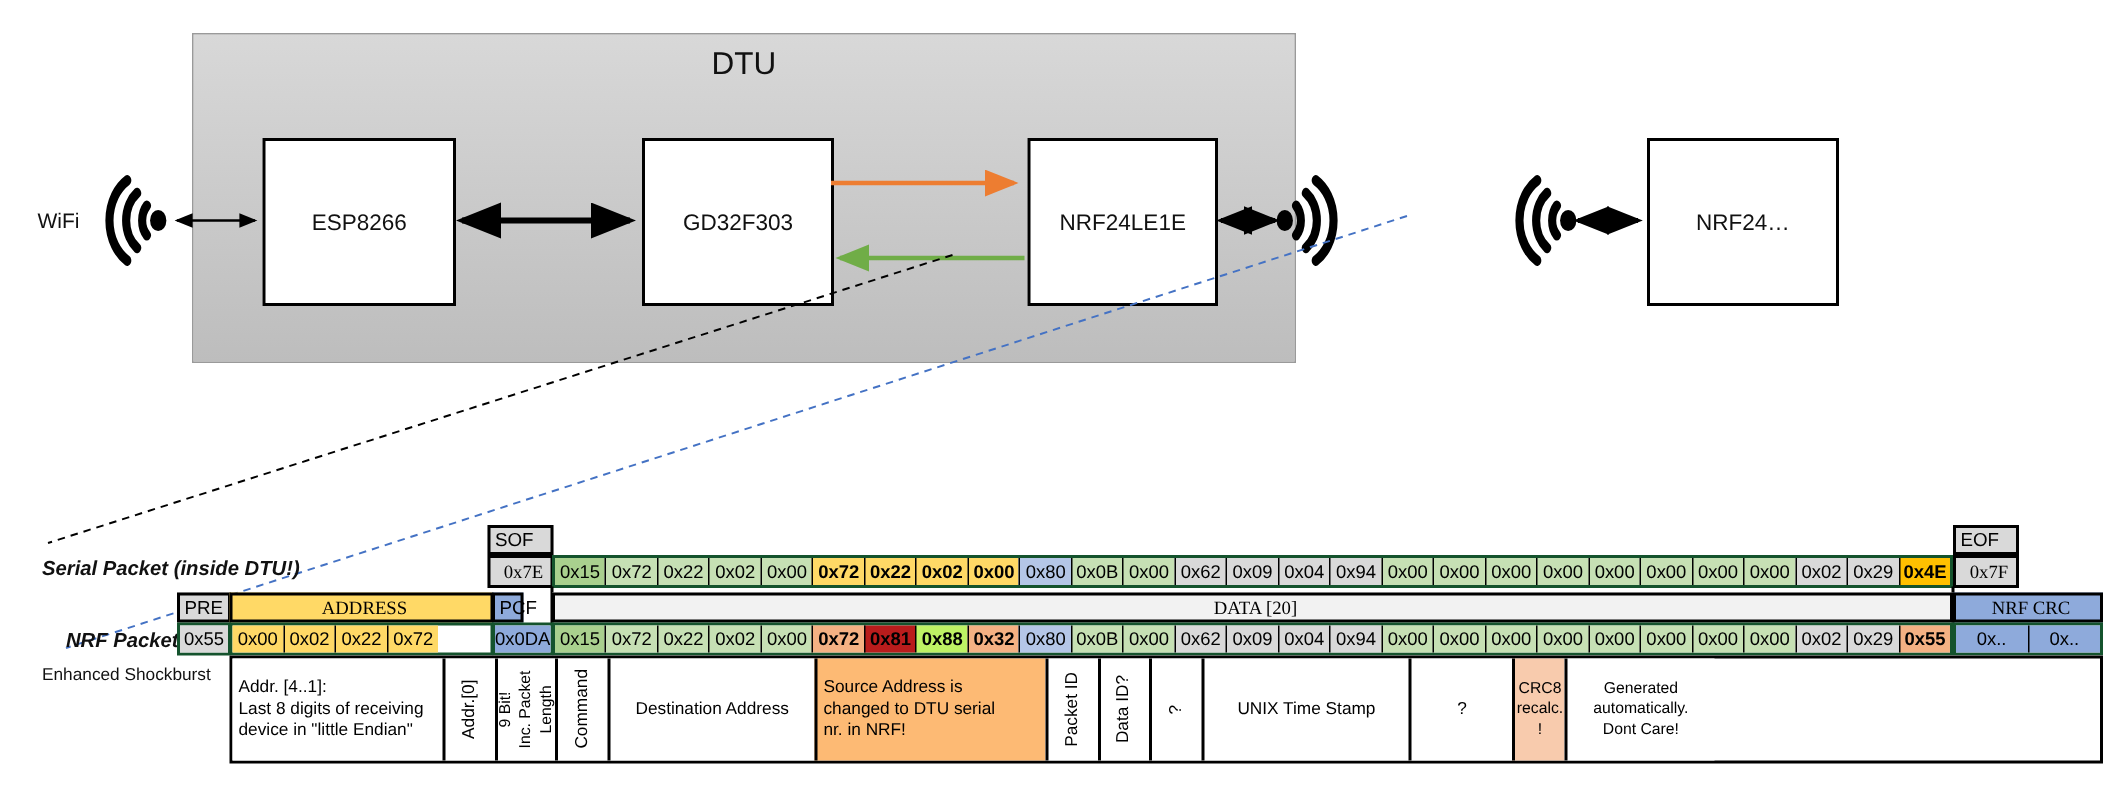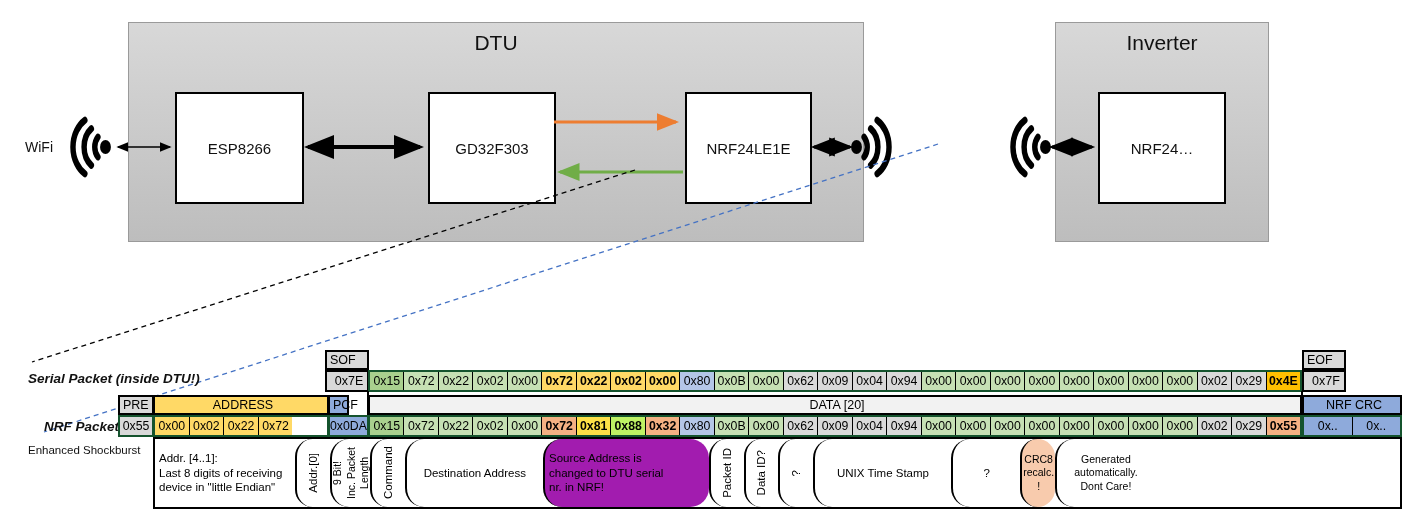--- a/index.html
+++ b/index.html
@@ -10,44 +10,41 @@
   .bigbox{position:absolute;background:linear-gradient(180deg,#d8d8d8,#bdbdbd);border:1px solid #9a9a9a;}
   .bigbox-title{position:absolute;top:8px;left:0;width:100%;text-align:center;font-size:21px;color:#111;}
   .chip{position:absolute;background:#fff;border:2px solid #000;display:flex;align-items:center;justify-content:center;font-size:15px;color:#111;}
   .wifi-label{position:absolute;font-size:14px;color:#111;}
   .wifi-icon{position:absolute;}
 
   
   .lbl-bold{position:absolute;font-size:13.5px;font-weight:bold;font-style:italic;color:#111;}
   .lbl-plain{position:absolute;font-size:11.5px;color:#111;}
   .hcell{position:absolute;box-sizing:border-box;border:2px solid #000;display:flex;align-items:center;padding-left:3px;font-size:12.5px;height:20px;background:#d9d9d9;}
-  .hcell.center{justify-content:center;padding-left:4px;}
+  .hcell.center{justify-content:center;padding-left:4px;font-family:Liberation Serif, serif;}
   .byte-row{position:absolute;display:flex;height:22px;border:2px solid #14532d;box-sizing:border-box;}
   .bcell{flex:1;border-left:1px solid #000;display:flex;align-items:center;justify-content:center;font-size:12.3px;white-space:nowrap;overflow:hidden;color:#000;}
   .bcell:first-child{border-left:none;}
   .bcell.bold{font-weight:bold;}
   .connector{position:absolute;width:2px;background:#000;}
   .ann-row{position:absolute;display:flex;height:72px;border:2px solid #000;box-sizing:border-box;background:#fff;}
-  .acell{box-sizing:border-box;border-left:2px solid #000;display:flex;align-items:center;justify-content:center;background:#fff;font-size:11.5px;line-height:1.3;text-align:center;color:#000;border-radius:19px;}
+  .acell{box-sizing:border-box;border-left:2px solid #000;display:flex;align-items:center;justify-content:center;background:#fff;font-size:11.5px;line-height:1.3;text-align:center;color:#000;}
   .acell:first-child{border-left:none;}
   .acell span{white-space:pre-line;}
   .acell span.vert{writing-mode:vertical-rl;transform:rotate(180deg);}
   .acell.left{justify-content:flex-start;text-align:left;padding-left:4px;}
   .acell.small{font-size:10.5px;}
 </style>
 </head>
 <body>
 
 <div class="canvas">
 
   <div class="bigbox" style="left:128px;top:22px;width:734px;height:218px;">
     <div class="bigbox-title">DTU</div>
-  </div>
-  <div class="bigbox" style="left:1055px;top:22px;width:212px;height:218px;">
-    <div class="bigbox-title">Inverter</div>
   </div>
 
   <div class="chip" style="left:175px;top:92px;width:125px;height:108px;">ESP8266</div>
   <div class="chip" style="left:428px;top:92px;width:124px;height:108px;">GD32F303</div>
   <div class="chip" style="left:685px;top:92px;width:123px;height:108px;">NRF24LE1E</div>
   <div class="chip" style="left:1098px;top:92px;width:124px;height:108px;">NRF24…</div>
 
   <div class="wifi-label" style="left:25px;top:139px;">WiFi</div>
 
   <svg class="wifi-icon" style="left:62px;top:116px;" width="50" height="62" viewBox="0 0 46 44" preserveAspectRatio="none">
@@ -162,21 +159,21 @@
   <div class="byte-row" style="left:328px;top:415px;width:41px;">
       <div class="bcell" style="background: rgb(142, 170, 219);">0x0DA</div>
     </div>
   <div class="byte-row" style="left:368px;top:415px;width:934px;">
       <div class="bcell" style="background: rgb(169, 208, 142);">0x15</div>
       <div class="bcell" style="background: rgb(198, 224, 180);">0x72</div>
       <div class="bcell" style="background: rgb(198, 224, 180);">0x22</div>
       <div class="bcell" style="background: rgb(198, 224, 180);">0x02</div>
       <div class="bcell" style="background: rgb(198, 224, 180);">0x00</div>
       <div class="bcell bold" style="background: rgb(244, 177, 131);">0x72</div>
-      <div class="bcell bold" style="background: #fde047;">0x81</div>
+      <div class="bcell bold" style="background: #b91c1c;">0x81</div>
       <div class="bcell bold" style="background: #bef264;">0x88</div>
       <div class="bcell bold" style="background: rgb(244, 177, 131);">0x32</div>
       <div class="bcell" style="background: rgb(180, 198, 231);">0x80</div>
       <div class="bcell" style="background: rgb(198, 224, 180);">0x0B</div>
       <div class="bcell" style="background: rgb(198, 224, 180);">0x00</div>
       <div class="bcell" style="background: rgb(217, 217, 217);">0x62</div>
       <div class="bcell" style="background: rgb(217, 217, 217);">0x09</div>
       <div class="bcell" style="background: rgb(217, 217, 217);">0x04</div>
       <div class="bcell" style="background: rgb(217, 217, 217);">0x94</div>
       <div class="bcell" style="background: rgb(198, 224, 180);">0x00</div>
@@ -209,21 +206,21 @@
         <span class="vert">9 Bit!
 Inc. Packet
 Length</span>
       </div>
       <div class="acell" style="width: 34.6px;">
         <span class="vert">Command</span>
       </div>
       <div class="acell" style="width: 138.4px;">
         <span>Destination Address</span>
       </div>
-      <div class="acell left" style="width: 166px; background: #a21caf;">
+      <div class="acell left" style="width: 154px; background: #fdba74;">
         <span>Source Address is
 changed to DTU serial
 nr. in NRF!</span>
       </div>
       <div class="acell" style="width: 34.6px;">
         <span class="vert">Packet ID</span>
       </div>
       <div class="acell" style="width: 34.6px;">
         <span class="vert">Data ID?</span>
       </div>

